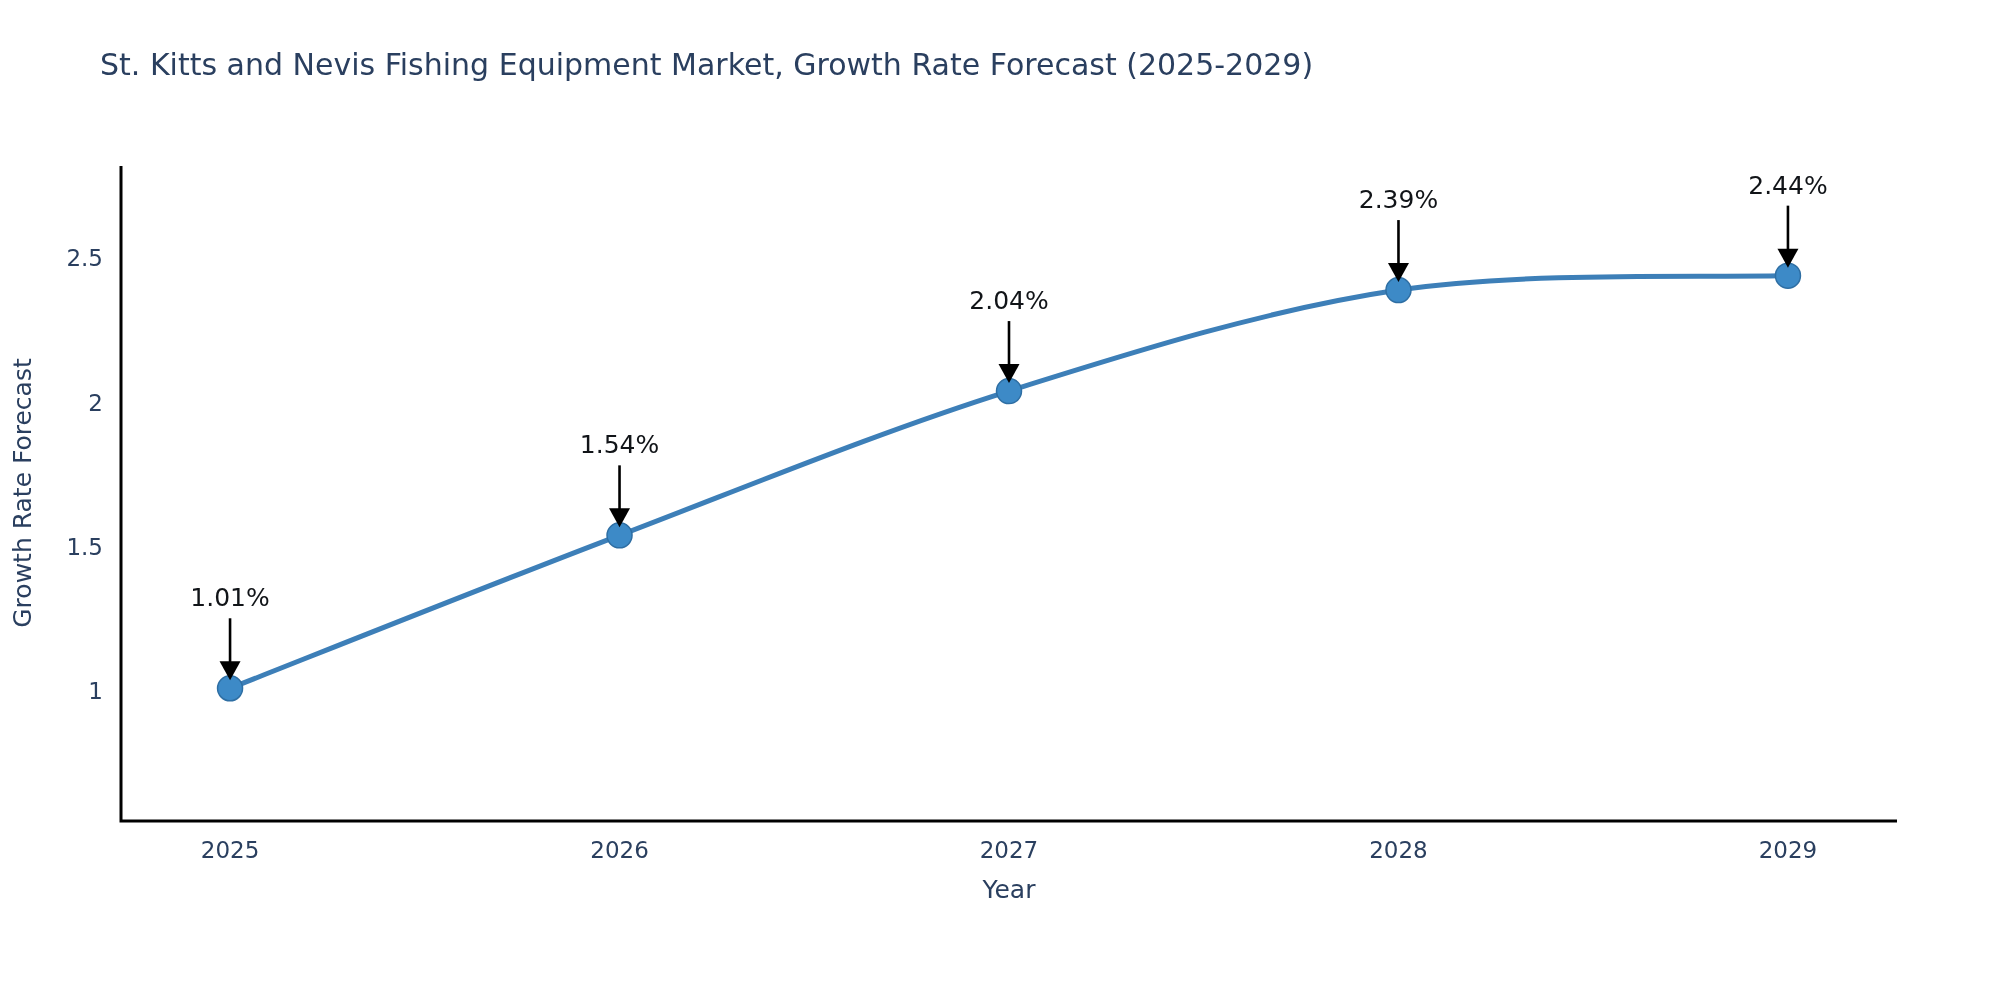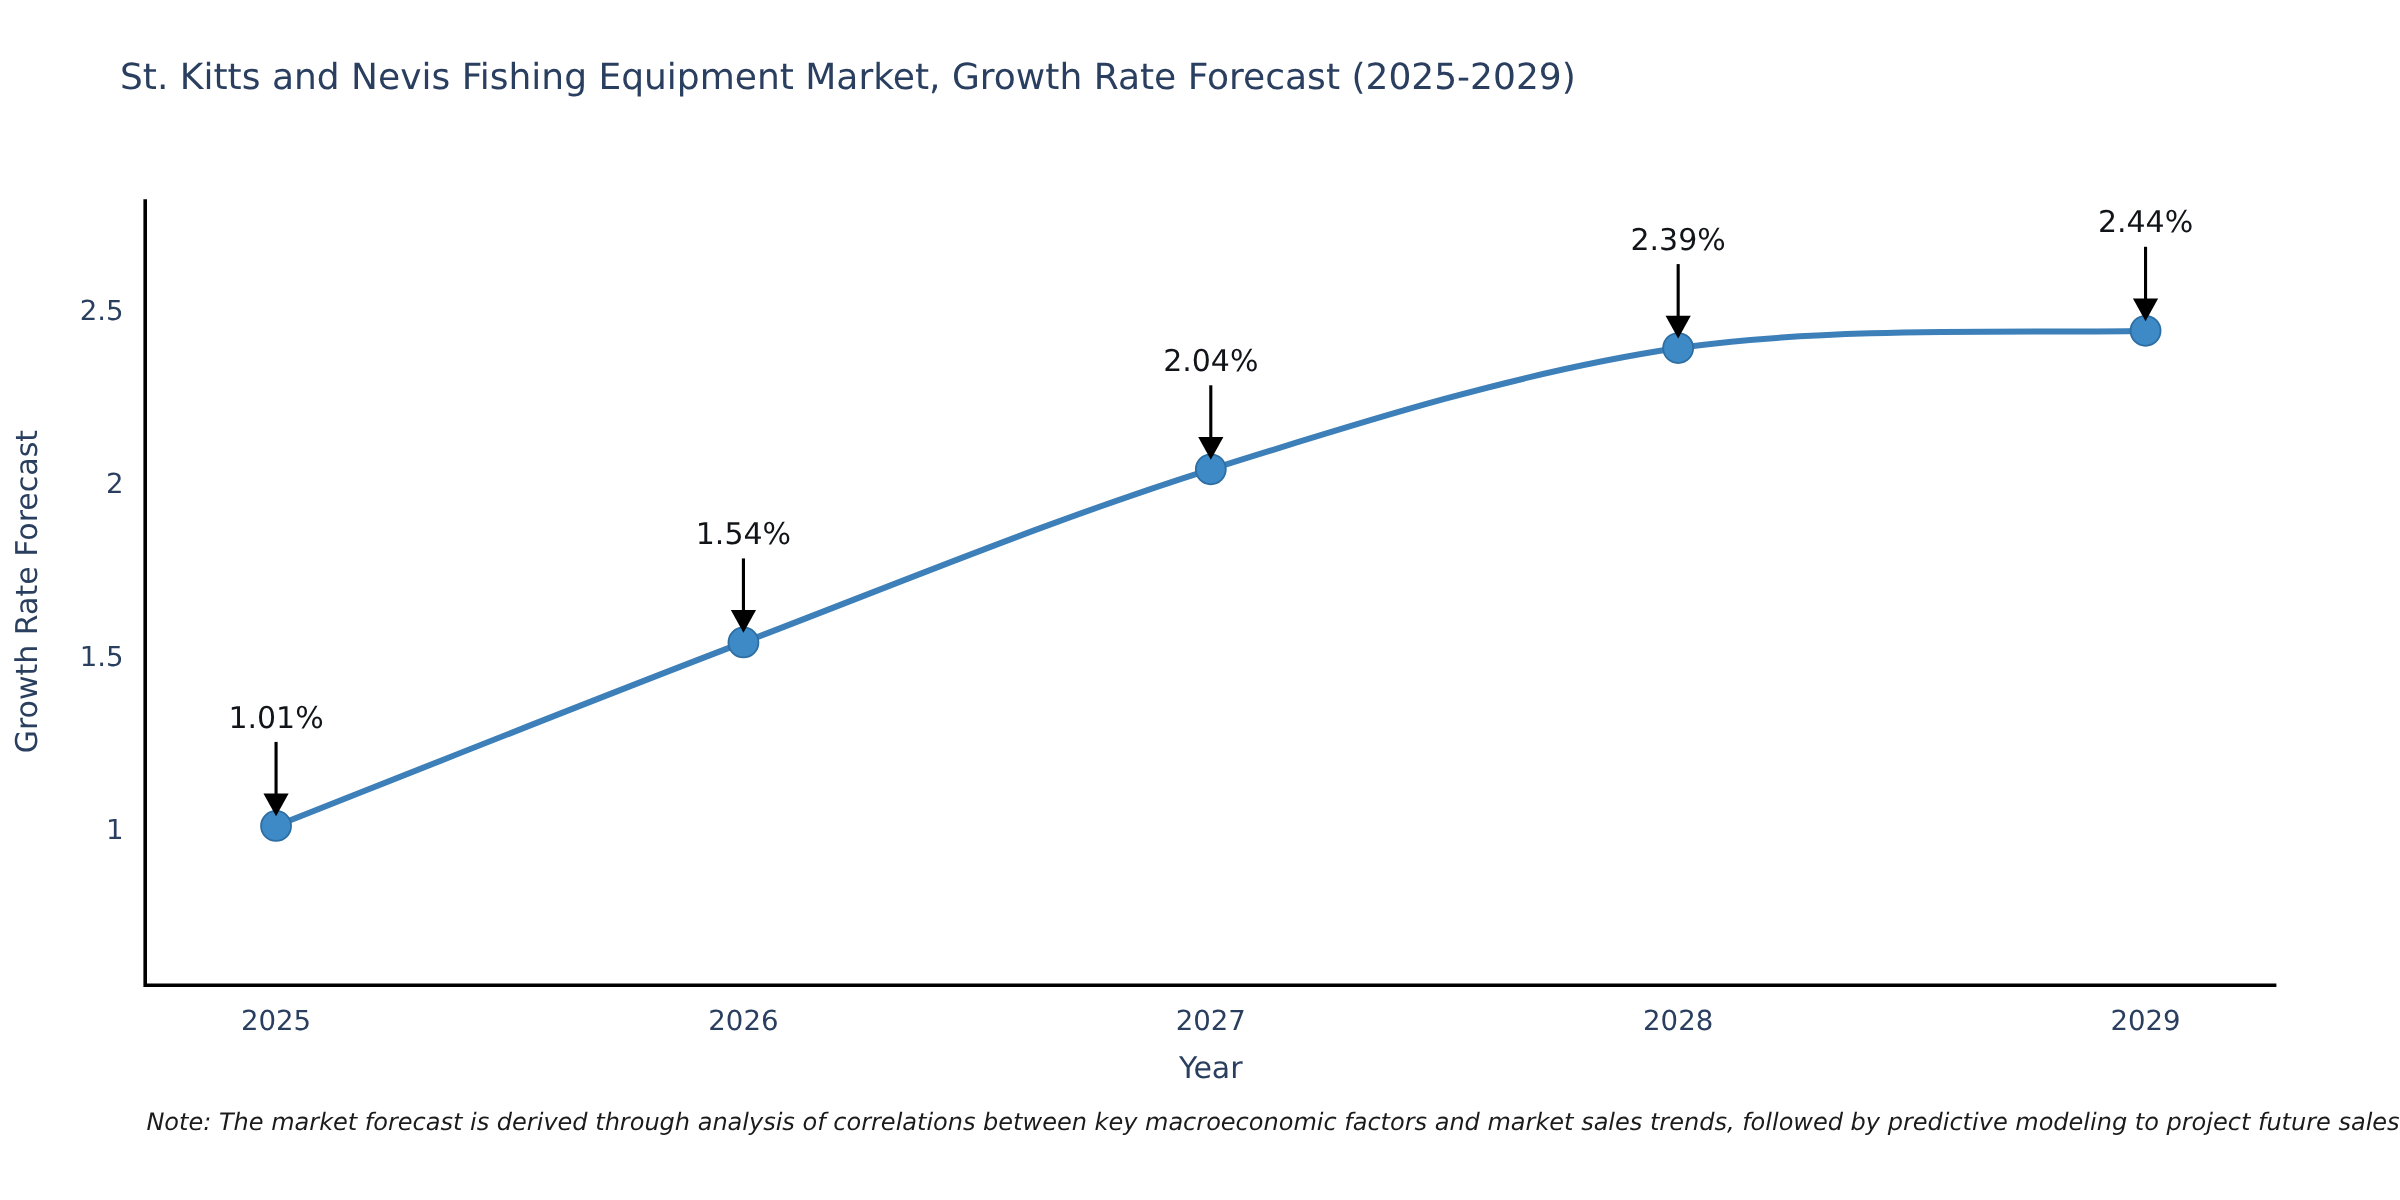--- a/index.html
+++ b/index.html
@@ -130,14 +130,13 @@
         <text class="point-annotation" x="1398.47" y="197.07" text-anchor="middle" fill="#111418">2.39%</text>
         <line class="arrow-shaft" x1="1787.95" y1="194.65" x2="1787.95" y2="240.65"></line>
         <path d="M 1777.45 237.65 L 1798.45 237.65 L 1787.95 256.65 Z" fill="#000000"></path>
         <text class="point-annotation" x="1787.95" y="182.65" text-anchor="middle" fill="#111418">2.44%</text>
       </g>
 
     <text class="axis-title" id="x-axis-title" x="1009" y="887" text-anchor="middle">Year</text>
     <text class="axis-title" id="y-axis-title" x="31" y="482" text-anchor="middle" transform="rotate(-90 31 482)">Growth Rate Forecast</text>
   </svg>
 
-  <div class="footnote">Note: The market forecast is derived through analysis of correlations between key macroeconomic factors and market sales trends, followed by predictive modeling to project future sales</div>
 </div>
 
 </body></html>

